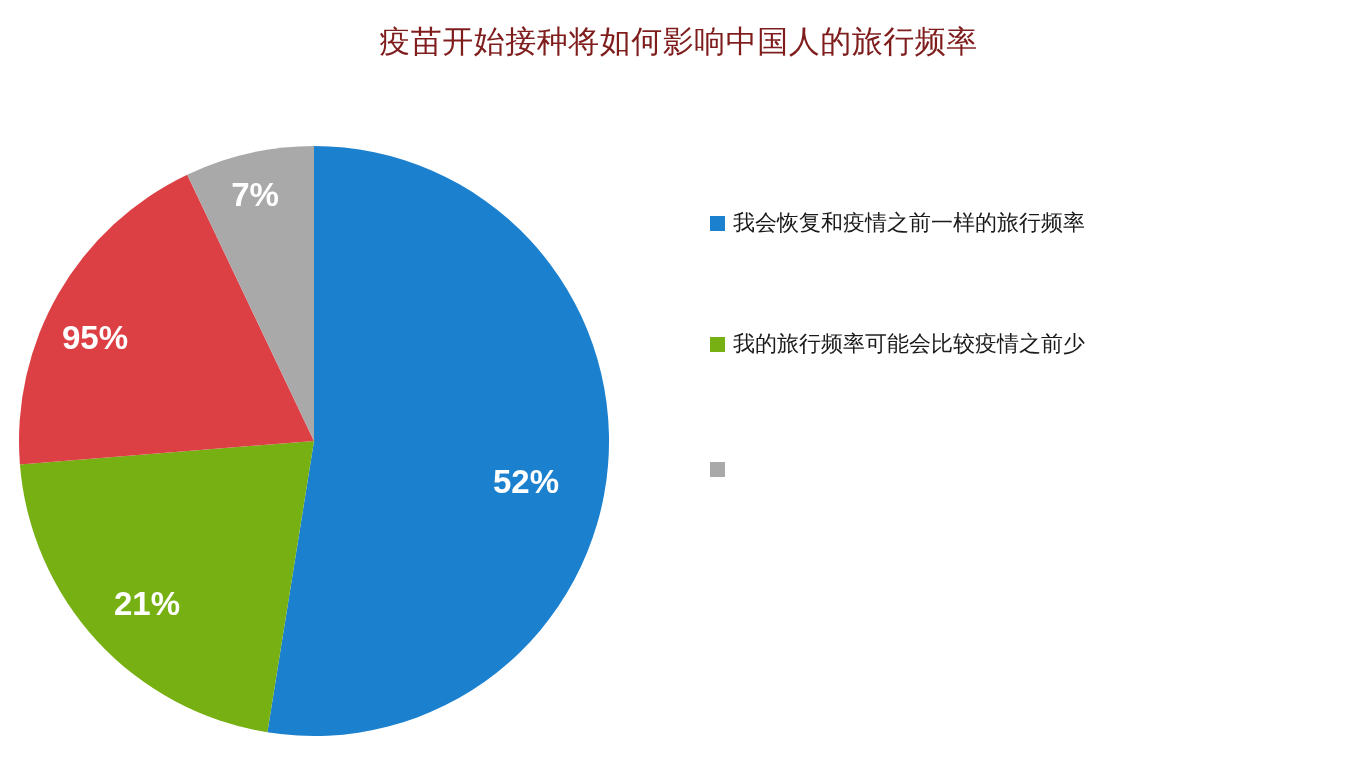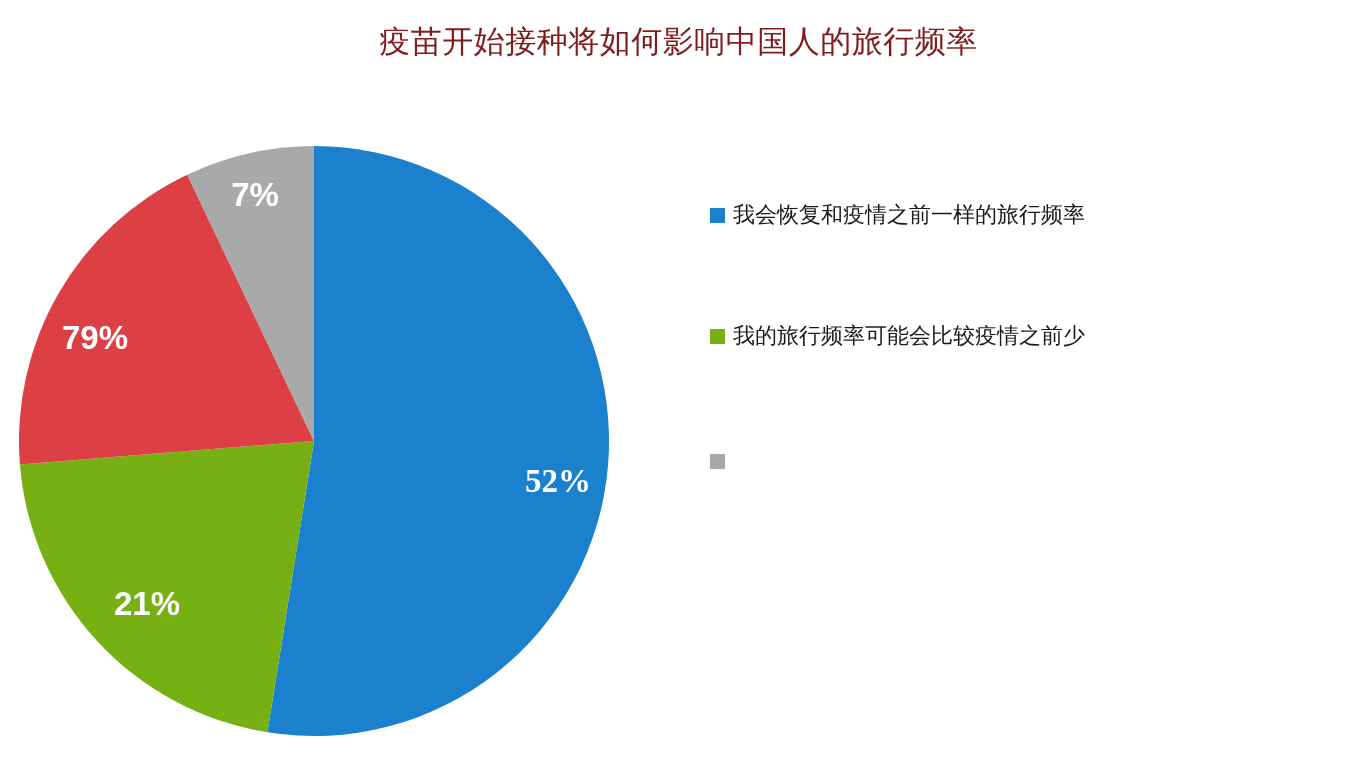--- a/index.html
+++ b/index.html
@@ -57,30 +57,30 @@
   .slice-label {
     position: absolute;
     color: #ffffff;
     font-weight: bold;
     font-size: 33px;
     line-height: 33px;
     white-space: nowrap;
     transform: translate(-50%, -50%);
     letter-spacing: 0px;
   }
-  #slice-label-0 { left: 558px; top: 361px; font-family: Liberation Serif, serif; }
+  #slice-label-0 { left: 526px; top: 361px; }
   #slice-label-1 { left: 147px; top: 483px; }
   #slice-label-2 { left: 95px;  top: 217px; }
   #slice-label-3 { left: 255px; top: 74px;  }
 
   
   #legend {
     position: absolute;
     left: 710px;
-    top: 160px;
+    top: 168px;
     width: 640px;
   }
   .legend-item {
     position: relative;
     height: 124px;
     display: flex;
     align-items: flex-start;
   }
   .legend-item:nth-child(1) { height: 121px; }
   .legend-item:nth-child(2) { height: 125px; }
@@ -113,21 +113,21 @@
       <g id="pie-slices">
           <path d="M 314 321 L 314.00 26.00 A 295 295 0 1 1 267.39 612.29 Z" fill="#1b80ce"></path>
           <path d="M 314 321 L 267.39 612.29 A 295 295 0 0 1 19.93 344.38 Z" fill="#76b012"></path>
           <path d="M 314 321 L 19.93 344.38 A 295 295 0 0 1 187.21 54.64 Z" fill="#dc4045"></path>
           <path d="M 314 321 L 187.21 54.64 A 295 295 0 0 1 314.00 26.00 Z" fill="#a9a9a9"></path>
         </g>
     </svg>
 
     <div class="slice-label" id="slice-label-0">52%</div>
     <div class="slice-label" id="slice-label-1">21%</div>
-    <div class="slice-label" id="slice-label-2">79%</div>
+    <div class="slice-label" id="slice-label-2">95%</div>
     <div class="slice-label" id="slice-label-3">7%</div>
   </div>
 
   <div id="legend">
 
     <div class="legend-item">
       <span class="legend-swatch" id="legend-swatch-0" style="background: rgb(27, 128, 206);"></span>
       <span class="legend-label">我会恢复和疫情之前一样的旅行频率</span>
     </div>
 

